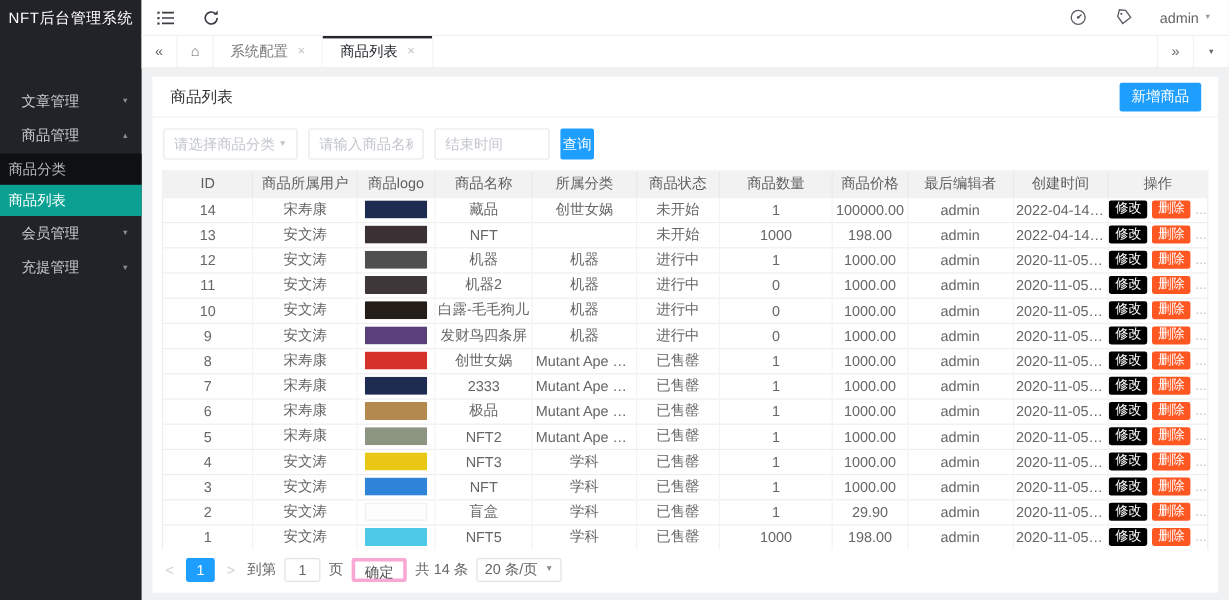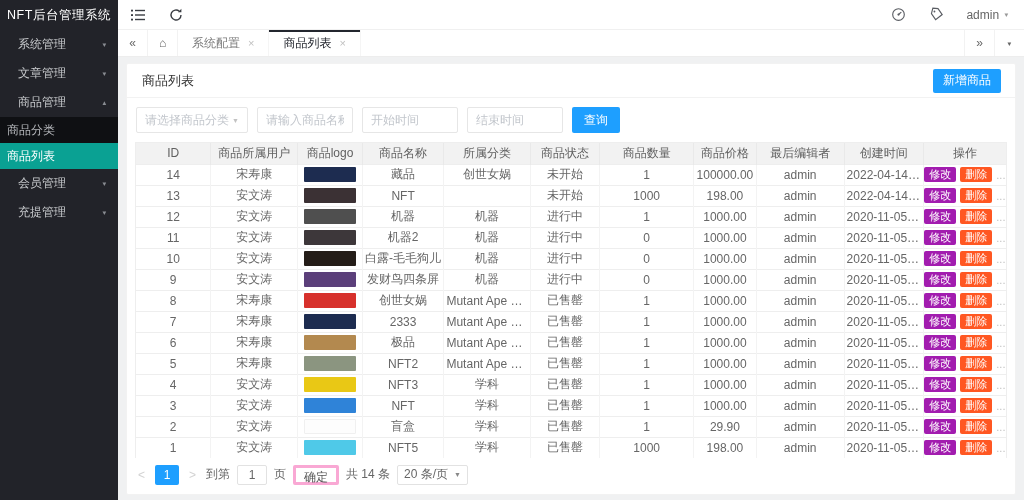--- a/index.html
+++ b/index.html
@@ -1,20 +1,20 @@
 <!DOCTYPE html>
 <html><head>
 <meta charset="utf-8">
 <style>
   * { margin:0; padding:0; box-sizing:border-box; }
   html,body { width:1024px; height:500px; overflow:hidden; }
   body { font-family:"Liberation Sans","DejaVu Sans",sans-serif; font-size:12px; color:#666; background:#f0f1f2; display:flex; }
 
   
-  .sidebar { width:118px; min-width:118px; height:500px; background:#222329; color:#cfd1d5; display:flex; flex-direction:column; }
+  .sidebar { width:118px; min-width:118px; height:500px; background:#222329; color:#cfd1d5; display:flex; flex-direction:column;gap:40px; }
   .sidebar-title { height:30px; line-height:30px; text-align:center; color:#fff; font-size:12.5px; letter-spacing:.5px; }
   .side-item { height:29px; line-height:29px; padding:0 10px 0 18px; display:flex; justify-content:space-between; align-items:center; cursor:pointer; color:#c8cacd; }
   .side-caret { font-size:7px; color:#8a8d93; transform:scale(.9); }
   .side-sub { height:26px; line-height:26px; padding-left:7px; background:#0f1013; color:#b7b9bd; cursor:pointer; }
   .side-sub.active { background:#0aa193; color:#fff; }
 
   
   .main { flex:1; display:flex; flex-direction:column; height:500px; }
 
   .topbar { height:30px; background:#fff; border-bottom:1px solid #f0f0f0; display:flex; align-items:center; justify-content:space-between; padding:0 14px 0 12px; }
@@ -40,55 +40,51 @@
   .panel-head { height:34px; display:flex; align-items:center; justify-content:space-between; padding:0 14px 0 15px; border-bottom:1px solid #f2f2f2; }
   .panel-title { color:#333; font-size:13px; }
   .btn { display:inline-block; background:#1E9FFF; color:#fff; border:none; border-radius:2px; font-size:12px; cursor:pointer; font-family:inherit; }
   .btn.add { height:24px; padding:0 10px; }
 
   .filters { display:flex; align-items:center; gap:9px; padding:9px 15px 9px 9px; }
   .f-select { width:112px; height:26px; border:1px solid #e6e6e6; border-radius:2px; display:flex; align-items:center; justify-content:space-between; padding:0 8px; color:#c2c6cc; background:#fff; cursor:pointer; }
   .f-select .sel-caret { font-size:7px; color:#c2c2c2; }
   .f-input { width:96px; height:26px; border:1px solid #e6e6e6; border-radius:2px; padding:0 8px; font-size:12px; color:#8b5cf6; font-family:inherit; }
   .f-input::placeholder { color:#c2c6cc; }
-  .btn.search { height:26px; width:48px; }
+  .btn.search { height:26px; width:28px; }
 
   
   .table-wrap { margin:0 8px; border:1px solid #eee; border-bottom:none; }
   table { width:100%; border-collapse:collapse; table-layout:fixed; font-size:12px; }
   th { background:#f2f2f2; color:#5f5f5f; font-weight:normal; height:21px; border-right:1px solid #e9e9e9; }
   th:last-child { border-right:none; }
   td { height:20px; text-align:center; color:#666; border-top:1px solid #eee; border-right:1px solid #f3f3f3; white-space:nowrap; overflow:hidden; text-overflow:ellipsis; padding:0 2px; }
   td:last-child { border-right:none; }
   .logo-chip { width:52px; height:15px; margin:0 auto; border-radius:1px; }
   .act-cell { display:flex; align-items:center; justify-content:center; gap:4px; height:20px; }
   .badge { color:#fff; font-size:11px; line-height:15px; padding:0 5px; border-radius:2px; cursor:pointer; }
-  .badge.edit { background:#a21caf; }
+  .badge.edit { background:#000000; }
   .badge.del { background:#FF5722; }
   .more-dots { color:#c2c2c2; font-size:11px; cursor:pointer; }
 
   
   .pager { display:flex; align-items:center; gap:7px; padding:7px 8px 9px 8px; font-size:12px; color:#666; }
   .pg-arrow { color:#d2d2d2; padding:0 3px; cursor:pointer; font-size:12px; }
   .pg-num { min-width:24px; height:20px; line-height:20px; text-align:center; background:#1E9FFF; color:#fff; border-radius:2px; cursor:pointer; padding:0 4px; }
   .pg-input { width:30px; height:20px; border:1px solid #e2e2e2; border-radius:2px; text-align:center; font-size:12px; color:#666; font-family:inherit; }
   .pg-btn { height:20px; line-height:18px; padding:0 8px; background:#fff; border:3px solid #f9a8d4; border-radius:2px; color:#555; cursor:pointer; font-family:inherit; font-size:12px; }
   .pg-size { height:20px; border:1px solid #e2e2e2; border-radius:2px; display:flex; align-items:center; gap:6px; padding:0 6px; cursor:pointer; background:#fff; }
   .pg-size .sel-caret { font-size:7px; color:#888; }
 </style>
 </head>
 <body>
 
 <div class="sidebar">
   <div class="sidebar-title">NFT后台管理系统</div>
   <nav id="side-nav">
-      <div class="side-item">
-        <span class="side-label">系统管理</span>
-        <span class="side-caret">▼</span>
-      </div>
       <div class="side-item">
         <span class="side-label">文章管理</span>
         <span class="side-caret">▼</span>
       </div>
       <div class="side-item">
         <span class="side-label">商品管理</span>
         <span class="side-caret">▲</span>
       </div>
       <div class="side-sub">商品分类</div>
       <div class="side-sub active">商品列表</div>
@@ -177,21 +173,20 @@
         <span class="panel-title">商品列表</span>
         <button class="btn add">新增商品</button>
       </div>
 
       <div class="filters">
         <div class="f-select">
           <span>请选择商品分类</span>
           <span class="sel-caret">▼</span>
         </div>
         <input class="f-input" placeholder="请输入商品名称" style="">
-        <input class="f-input" placeholder="开始时间" style="">
         <input class="f-input" placeholder="结束时间" style="">
         <button class="btn search">查询</button>
       </div>
 
       <div class="table-wrap">
         <table>
           <colgroup>
             <col style="width:8.6%">
               <col style="width:10%">
               <col style="width:7.4%">

